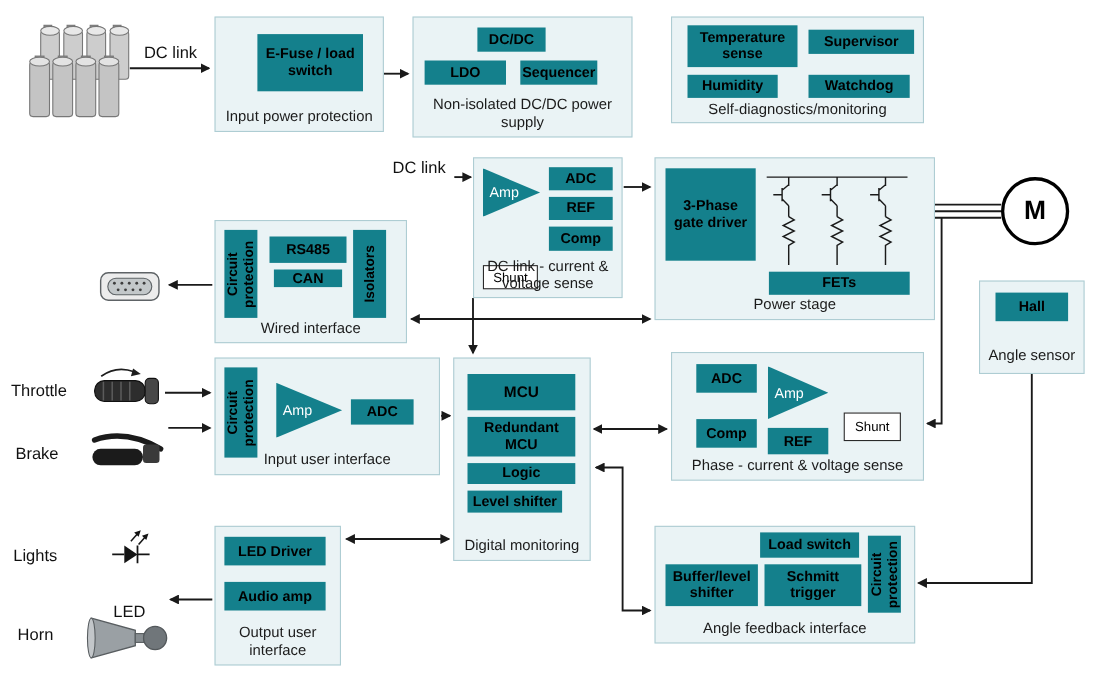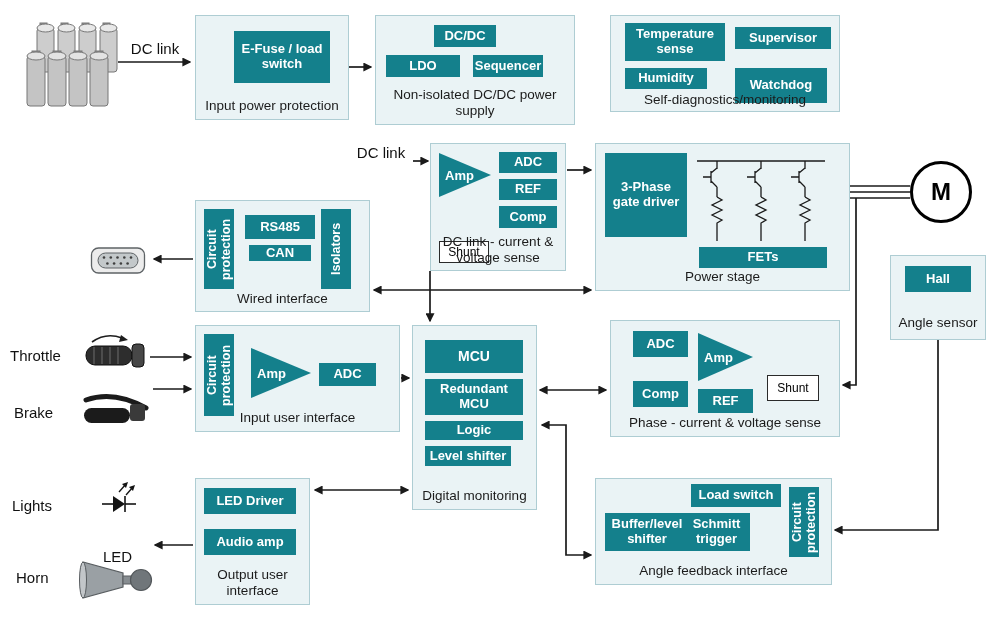--- a/index.html
+++ b/index.html
@@ -1,27 +1,27 @@
 <!DOCTYPE html>
 <html style="--teal: #14808C; --panel-bg: #EAF3F5; --panel-border: #AECDD3; --arrow: #1A1A1A;"><head>
 <meta charset="utf-8">
 <style>
   * { margin:0; padding:0; box-sizing:border-box; }
   body { background:#fff; font-family:"Liberation Sans", sans-serif; }
   .canvas { position:relative; width:1000px; height:634px; background:#fff; overflow:hidden; }
   .wires { position:absolute; left:0; top:0; z-index:1; }
   .panel { position:absolute; background:var(--panel-bg,#EAF3F5); border:1px solid var(--panel-border,#AECDD3); z-index:2; }
   .panel-title { position:absolute; left:2px; right:2px; bottom:5px; text-align:center; font-size:13.5px; line-height:1.2; color:#1b1b1b; }
-  .chip { position:absolute; background:var(--teal,#14808C); color:#ffffff; font-weight:bold; font-size:13px; line-height:1.15;
+  .chip { position:absolute; background:var(--teal,#14808C); color:#000000; font-weight:bold; font-size:13px; line-height:1.15;
           display:flex; align-items:center; justify-content:center; text-align:center; padding:1px 2px; }
   .chip-vert { writing-mode:vertical-rl; transform:rotate(180deg); font-size:12.5px; }
   .white-chip { position:absolute; background:#fff; border:1.5px solid #2a2a2a; color:#000; font-size:12px;
           display:flex; align-items:center; justify-content:center;margin-top:36px; }
   .amp { position:absolute; background:var(--teal,#14808C); clip-path:polygon(0 0, 100% 50%, 0 100%); }
-  .amp span { position:absolute; left:6px; top:50%; transform:translateY(-50%); color:#fff; font-weight:bold; font-size:13px; }
+  .amp span { position:absolute; left:6px; top:50%; transform:translateY(-50%); color:#fff; font-weight:normal; font-size:13px; }
   .ext-label { position:absolute; font-size:15px; color:#111; z-index:2; white-space:nowrap; }
   .illus { position:absolute; z-index:2; }
   .motor { position:absolute; left:910px; top:161px; width:62px; height:62px; border:3px solid #000; border-radius:50%;
            background:#fff; display:flex; align-items:center; justify-content:center; font-size:24px; font-weight:bold; color:#000; z-index:2; }
 </style>
 </head>
 <body>
 
 <div class="canvas">
 
@@ -116,21 +116,21 @@
     <div class="chip" style="left:58px;top:9px;width:62px;height:22px">DC/DC</div>
     <div class="chip" style="left:10px;top:39px;width:74px;height:22px">LDO</div>
     <div class="chip" style="left:97px;top:39px;width:70px;height:22px">Sequencer</div>
     <div class="panel-title">Non-isolated DC/DC power supply</div>
   </div>
 
   <div class="panel" style="left:610px;top:15px;width:230px;height:97px">
     <div class="chip" style="left:14px;top:7px;width:100px;height:38px">Temperature sense</div>
     <div class="chip" style="left:124px;top:11px;width:96px;height:22px">Supervisor</div>
     <div class="chip" style="left:14px;top:52px;width:82px;height:21px">Humidity</div>
-    <div class="chip" style="left:124px;top:52px;width:92px;height:35px">Watchdog</div>
+    <div class="chip" style="left:124px;top:52px;width:92px;height:21px">Watchdog</div>
     <div class="panel-title" style="bottom:3px">Self-diagnostics/monitoring</div>
   </div>
 
   <div class="panel" style="left:430px;top:143px;width:136px;height:128px">
     <div class="amp" style="left:8px;top:9px;width:52px;height:44px">
         <span>Amp</span>
       </div>
     <div class="chip" style="left:68px;top:8px;width:58px;height:21px">ADC</div>
     <div class="chip" style="left:68px;top:35px;width:58px;height:21px">REF</div>
     <div class="white-chip" style="left:8px;top:61px;width:50px;height:22px">Shunt</div>
@@ -254,18 +254,18 @@
 
   <div class="panel" style="left:195px;top:478px;width:115px;height:127px">
     <div class="chip" style="left:8px;top:9px;width:92px;height:26px">LED Driver</div>
     <div class="chip" style="left:8px;top:50px;width:92px;height:26px">Audio amp</div>
     <div class="panel-title">Output user interface</div>
   </div>
 
   <div class="panel" style="left:595px;top:478px;width:237px;height:107px">
     <div class="chip" style="left:95px;top:5px;width:90px;height:23px">Load switch</div>
     <div class="chip" style="left:9px;top:34px;width:84px;height:38px">Buffer/level shifter</div>
-    <div class="chip" style="left:87px;top:34px;width:67px;height:38px">Schmitt trigger</div>
+    <div class="chip" style="left:99px;top:34px;width:88px;height:38px">Schmitt trigger</div>
     <div class="chip chip-vert" style="left:193px;top:8px;width:30px;height:70px">Circuit protection</div>
     <div class="panel-title">Angle feedback interface</div>
   </div>
 
 </div>
 
 </body></html>

